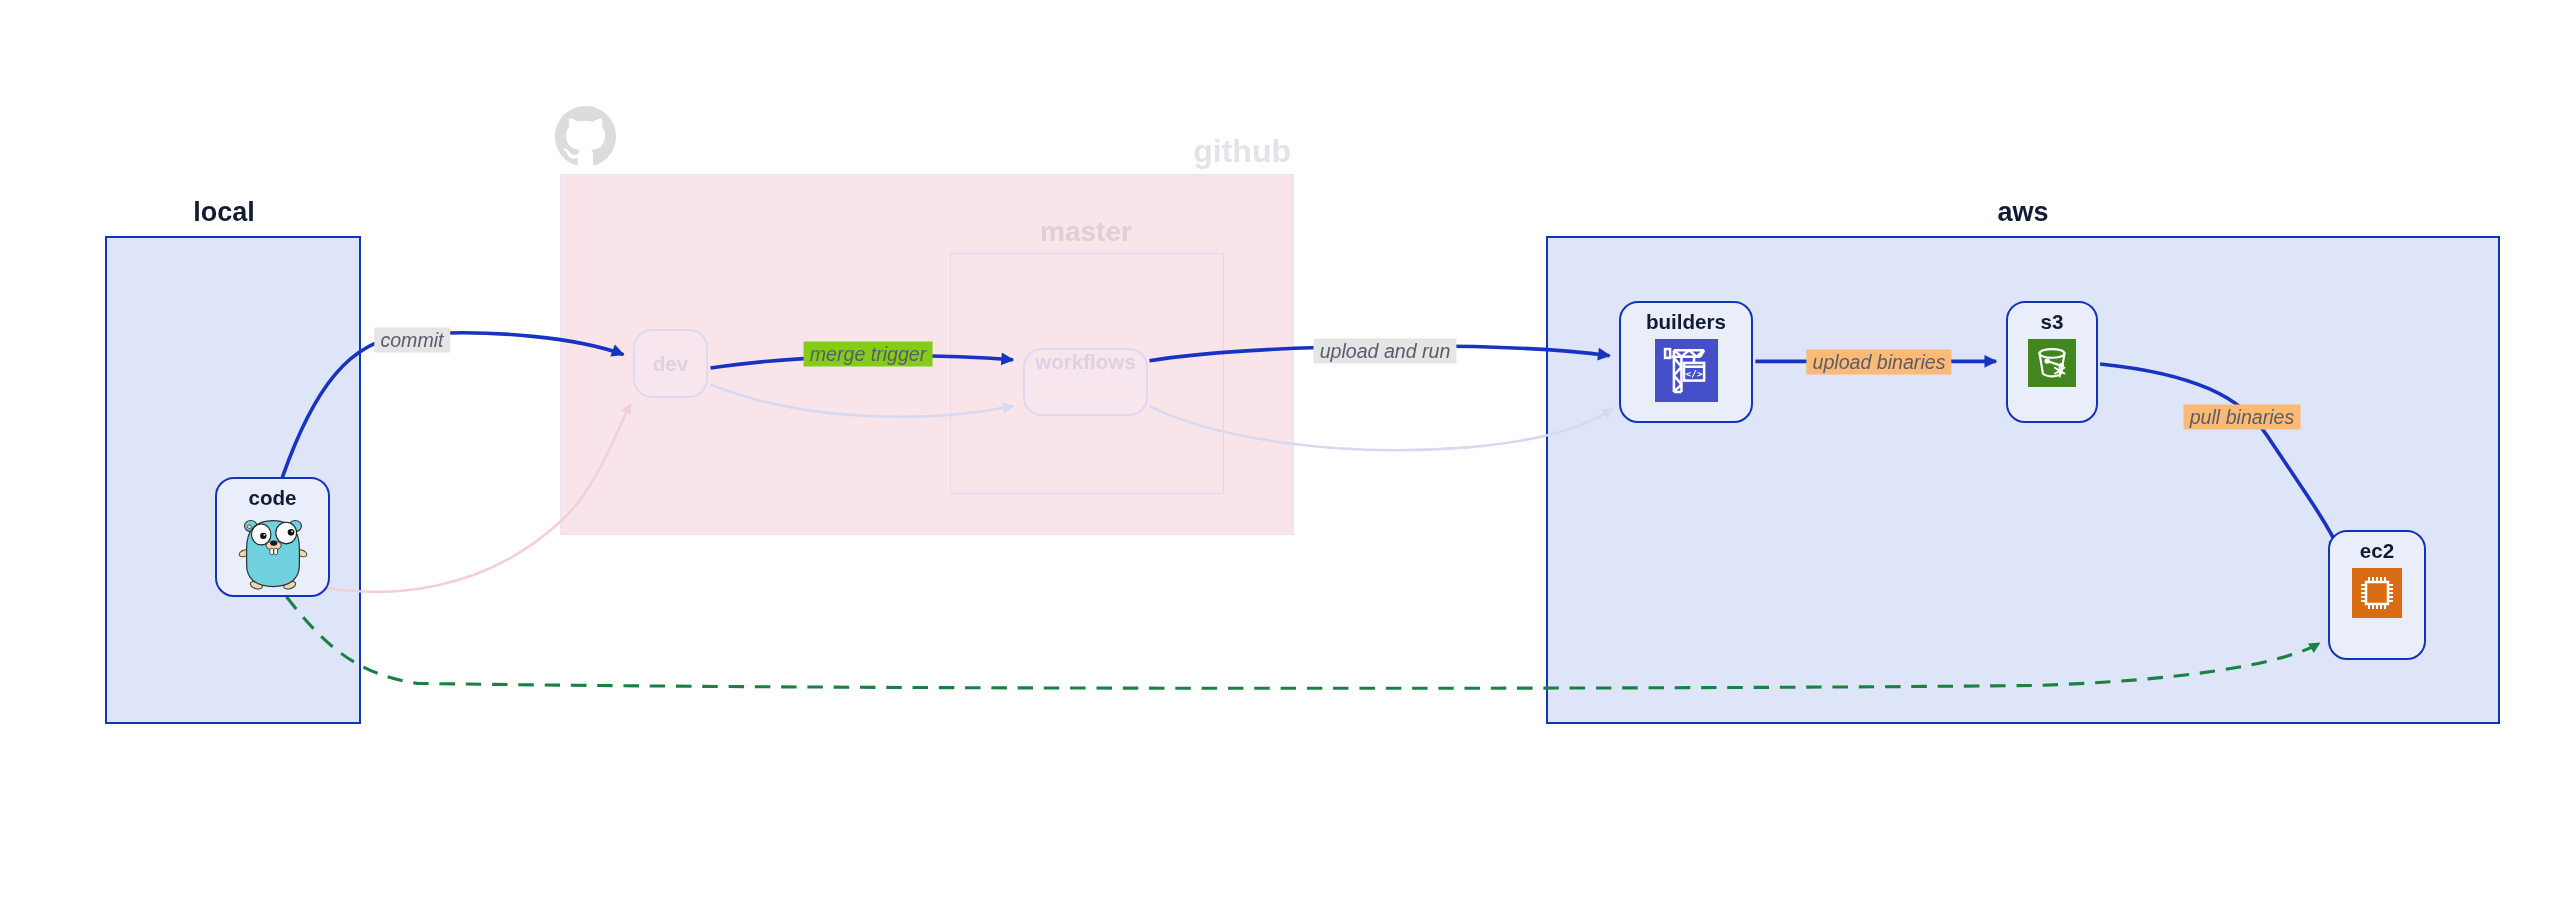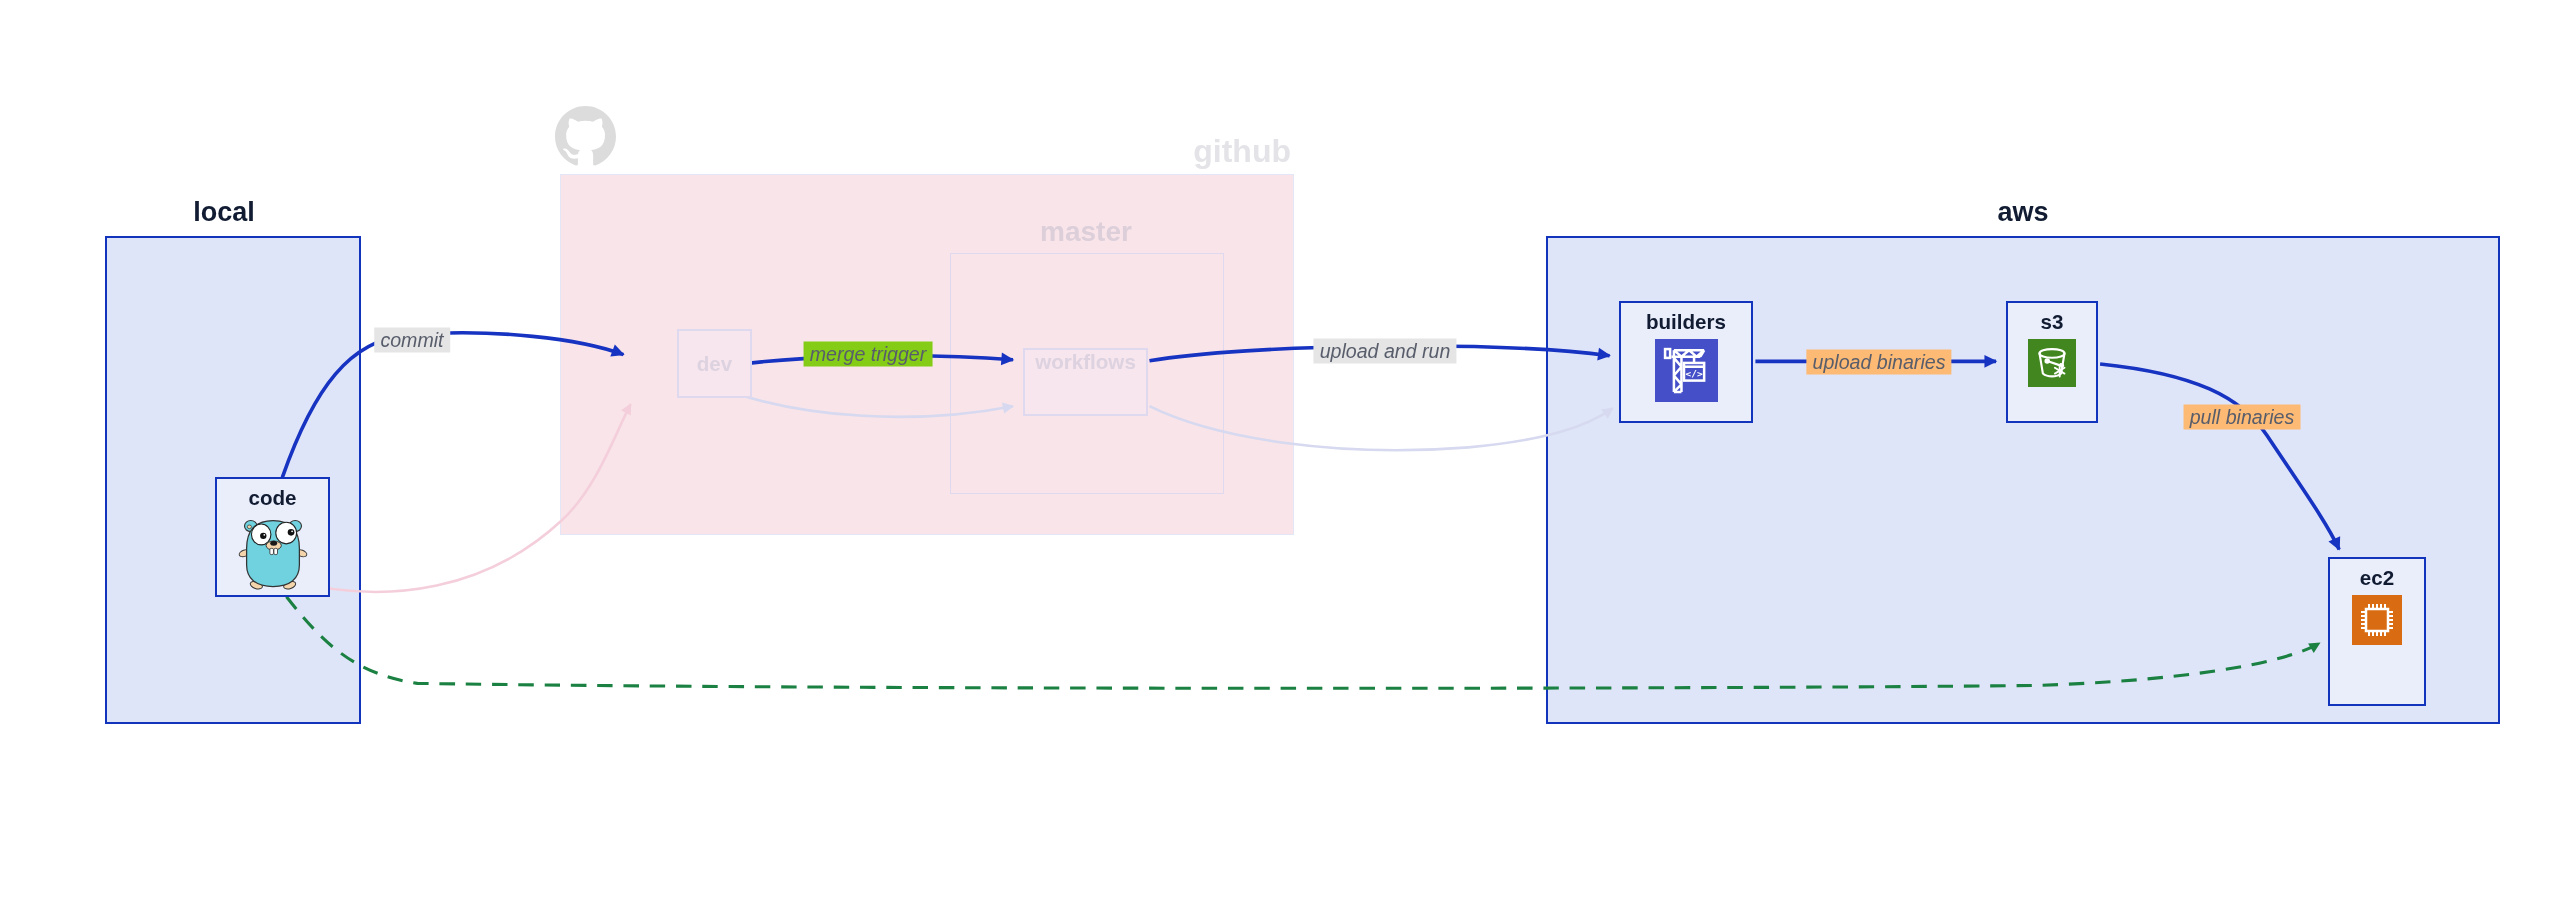--- a/index.html
+++ b/index.html
@@ -12,32 +12,32 @@
   .cluster-local{left:105px;top:236px;width:256px;height:488px;background:#dfe5f8;border:2.6px solid #1233bb;}
   .cluster-aws{left:1546px;top:236px;width:954px;height:488px;background:#dfe5f8;border:2.6px solid #1233bb;}
   .cluster-github{left:560px;top:174px;width:734px;height:361px;background:#f8e4e9;border:1.5px solid #e3e6f6;}
   .cluster-master{left:389px;top:78px;width:274px;height:241px;background:transparent;border:1.5px solid #ded9ee;}
   .cluster-label{position:absolute;z-index:4;color:#111c33;font-size:27px;font-weight:600;white-space:nowrap;}
   .label-local{left:224px;top:197px;transform:translateX(-50%);}
   .label-aws{left:2023px;top:197px;transform:translateX(-50%);}
   .label-github{left:1291px;top:133px;transform:translateX(-100%);color:#e4e4e8;font-size:32px;font-weight:600;}
   .label-master{left:1086px;top:216px;transform:translateX(-50%);color:#dccfda;font-size:28px;font-weight:600;}
   
-  .node{position:absolute;box-sizing:border-box;z-index:3;display:flex;flex-direction:column;align-items:center;}
+  .node{position:absolute;box-sizing:border-box;z-index:3;display:flex;flex-direction:column;align-items:center;border-radius:19px;}
   .node-strong{background:#eaeefb;border:2.6px solid #1233bb;}
   .node-faded{background:#f7e6ee;border:2.1px solid #ded9ee;}
   .node-label{font-weight:bold;font-size:20.6px;color:#111c33;margin-top:7.2px;white-space:nowrap;}
   .node-faded .node-label{color:#ddd2e0;}
   .node-code{left:173px;top:477px;width:115px;height:120px;margin-left:42px;}
-  .node-dev{left:633px;top:329px;width:75px;height:69px;justify-content:center;margin-left:44px;}
+  .node-dev{left:633px;top:329px;width:75px;height:69px;justify-content:center;}
   .node-workflows{left:1023px;top:348px;width:125px;height:68px;justify-content:flex-start;}
   .node-dev .node-label,.node-workflows .node-label{margin-top:0;}
   .node-builders{left:1619px;top:301px;width:134px;height:122px;}
   .node-s3{left:2006px;top:301px;width:92px;height:122px;}
-  .node-ec2{left:2328px;top:557px;width:98px;height:149px;}
+  .node-ec2{left:2328px;top:530px;width:98px;height:130px;}
   .node-icon{margin-top:5.2px;}
   
   .edges{position:absolute;left:0;top:0;z-index:2;}
   .edge-label{
     position:absolute;z-index:4;transform:translate(-50%,-50%);
     font-style:italic;font-size:19.6px;color:#585d6b;padding:1px 6.2px;white-space:nowrap;
   }
   .on-white{background:#e5e5e5;}
   .on-pink{background:#84cc16;}
   .on-aws{background:#fdba74;}

